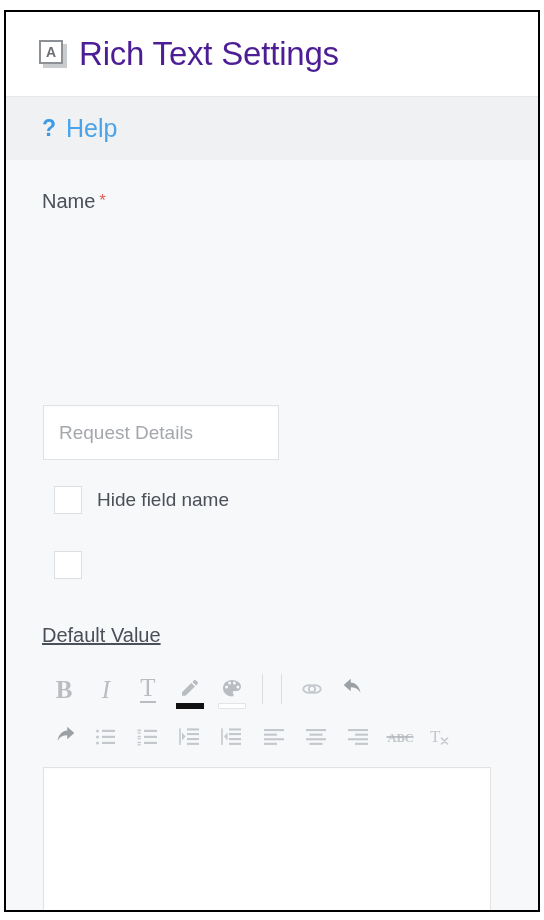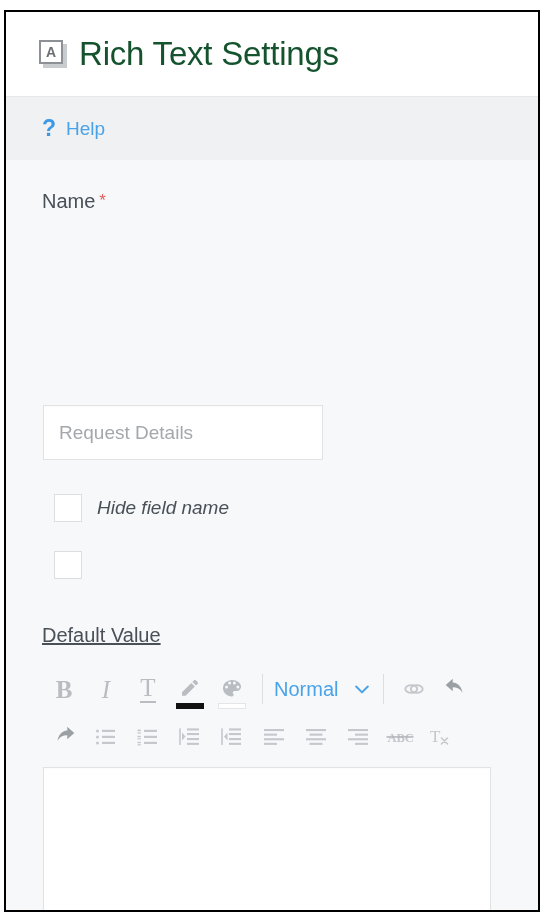--- a/index.html
+++ b/index.html
@@ -62,21 +62,21 @@
   .title-icon .shadow {
     position: absolute;
     left: 4px; top: 4px;
     width: 24px; height: 24px;
     background: #c9ccce;
     z-index: 1;
   }
   .title-text {
     font-size: 33px;
     font-weight: 400;
-    color: #14532d;
+    color: #4c1d95;
     letter-spacing: -0.2px;
     white-space: nowrap;
   }
 
   
   .helpbar {
     height: 63px;
     background: #f0f1f2;
     display: flex;
     align-items: center;
@@ -85,21 +85,21 @@
   }
   .help-q {
     color: #3a9ae8;
     font-size: 23px;
     font-weight: 700;
     margin-right: 10px;
     line-height: 1;
   }
   .help-link {
     color: #4aa3e8;
-    font-size: 19px;
+    font-size: 25px;
   }
 
   
   .content {
     padding: 0 0 0 0;
     background: #f7f8fa;
     height: calc(100% - 148px);
     position: relative;
   }
   .field-label {
@@ -117,40 +117,40 @@
     vertical-align: top;
     position: relative;
     top: 1px;
   }
   .lbl-name { position: absolute; left: 36px; top: 30px; }
 
   .text-input {
     position: absolute;
     left: 37px;
     top: 245px;
-    width: 280px;
+    width: 236px;
     height: 55px;
     background: #ffffff;
     border: 1px solid #e0e2e4;
     box-sizing: border-box;
     display: flex;
     align-items: center;
     padding-left: 15px;
     font-size: 19px;
     color: #a4a8ad;
     box-shadow: inset 0 1px 2px rgba(0,0,0,0.02);
   }
 
   .cbrow {
     position: absolute;
     left: 48px;
     display: flex;
     align-items: center;
   }
-  .cbrow.r1 { top: 334px; font-style: italic; }
+  .cbrow.r1 { top: 326px; }
   .cbrow.r2 { top: 391px; }
   .cbox {
     width: 28px;
     height: 28px;
     background: #ffffff;
     border: 1px solid #dcdfe1;
     box-sizing: border-box;
     flex: 0 0 auto;
   }
   .cblabel {
@@ -289,28 +289,20 @@
 
         <div class="tb-btn">
           <svg width="24" height="24" viewBox="0 0 24 24" fill="#b9bdc1">
             <path d="M12 3C7 3 3 6.6 3 11.2c0 4.5 4 8.2 9 8.2.9 0 1.6-.7 1.6-1.6 0-.4-.2-.8-.4-1.1-.3-.3-.4-.6-.4-1 0-.9.7-1.6 1.6-1.6h1.9c2.6 0 4.7-2.1 4.7-4.7C21 6.2 17 3 12 3zM6.6 11.4a1.5 1.5 0 110-3 1.5 1.5 0 010 3zm3-4a1.5 1.5 0 110-3 1.5 1.5 0 010 3zm4.8 0a1.5 1.5 0 110-3 1.5 1.5 0 010 3zm3.5 4a1.5 1.5 0 110-3 1.5 1.5 0 010 3z"></path>
           </svg>
           <span class="colorbar white"></span>
         </div>
 
         <div class="tb-sep"></div>
 
-        <div class="tb-select">
-          <span>Normal</span>
-          <span class="chev">
-            <svg width="20" height="20" viewBox="0 0 24 24" fill="none" stroke="#4aa3e8" stroke-width="2.4" stroke-linecap="round" stroke-linejoin="round">
-                <polyline points="5,9 12,16 19,9"></polyline>
-              </svg>
-          </span>
-        </div>
 
         <div class="tb-sep"></div>
 
         <div class="tb-btn">
           <svg width="26" height="26" viewBox="0 0 24 24" fill="none" stroke="#c4c8cc" stroke-width="1.7">
             <ellipse cx="9.5" cy="12" rx="5.5" ry="3.6"></ellipse>
             <ellipse cx="14.5" cy="12" rx="5.5" ry="3.6"></ellipse>
           </svg>
         </div>
 

